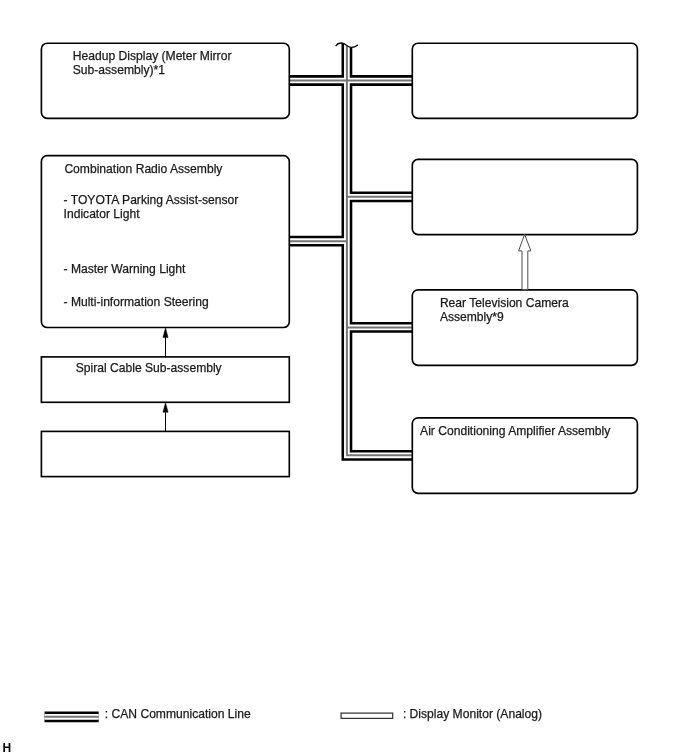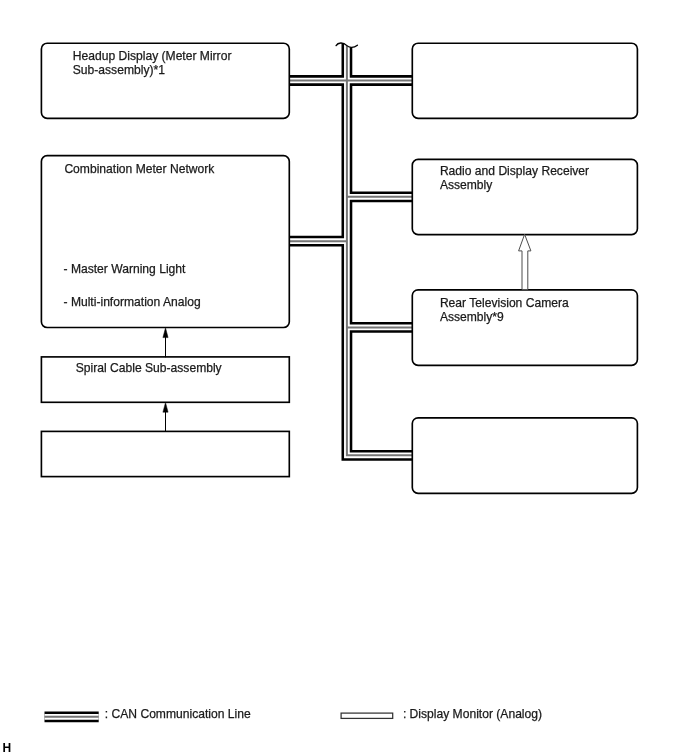--- a/index.html
+++ b/index.html
@@ -73,28 +73,29 @@
     <line x1="44.5" y1="716.8" x2="98.7" y2="716.8" stroke="#757575" stroke-width="2.0"></line>
   </g>
   <g>
     <rect x="341.1" y="713.1" width="51.6" height="5.3" fill="#fff" stroke="#333" stroke-width="1.25"></rect>
   </g>
 </svg>
 
 <div class="txt" style="left:72.8px;top:48.7px">Headup Display (Meter Mirror
 Sub-assembly)*1</div>
 
-<div class="txt" style="left:64.4px;top:161.6px">Combination Meter Network</div>
+<div class="txt" style="left:64.4px;top:161.6px">Combination Radio Assembly</div>
+<div class="txt" style="left:63.6px;top:192.6px">- TOYOTA Parking Assist-sensor
+Indicator Light</div>
 <div class="txt" style="left:63.5px;top:261.7px">- Master Warning Light</div>
-<div class="txt" style="left:63.5px;top:294.6px">- Multi-information Analog</div>
+<div class="txt" style="left:63.5px;top:294.6px">- Multi-information Steering</div>
 
-<div class="txt" style="left:439.9px;top:164.4px">Radio and Display Receiver
-Assembly</div>
 <div class="txt" style="left:439.9px;top:296.4px">Rear Television Camera
 Assembly*9</div>
+<div class="txt" style="left:420.1px;top:423.5px">Air Conditioning Amplifier Assembly</div>
 
 <div class="txt" style="left:75.8px;top:360.7px">Spiral Cable Sub-assembly</div>
 
 
 <div class="txt" style="left:104.8px;top:707.3px">: CAN Communication Line</div>
 <div class="txt" style="left:402.9px;top:706.6px">: Display Monitor (Analog)</div>
 
 <div class="txt mark" style="left:2.6px;top:740.7px">H</div>
 
 </div>

